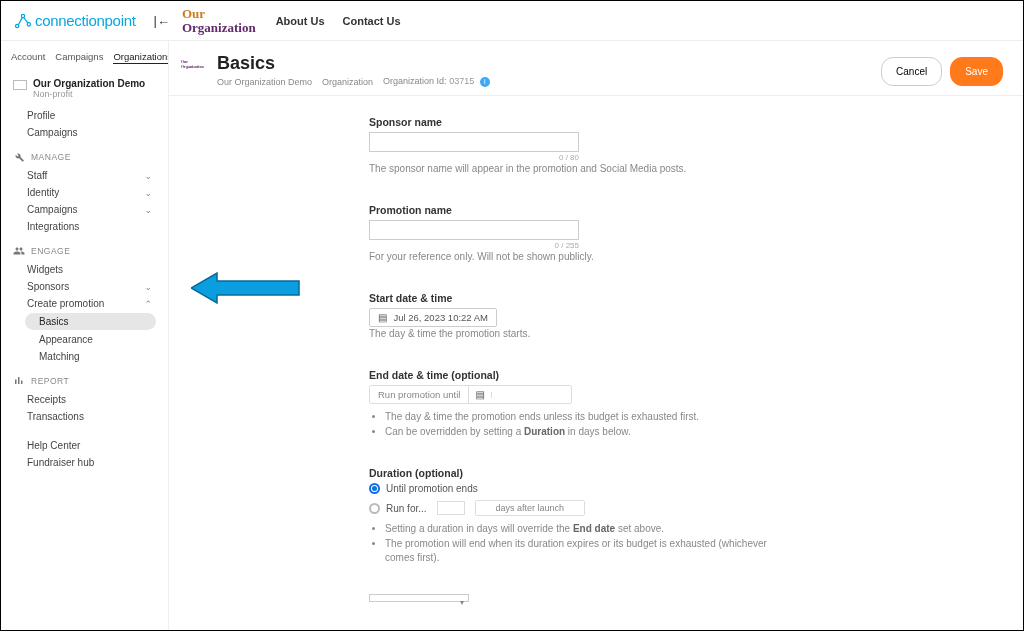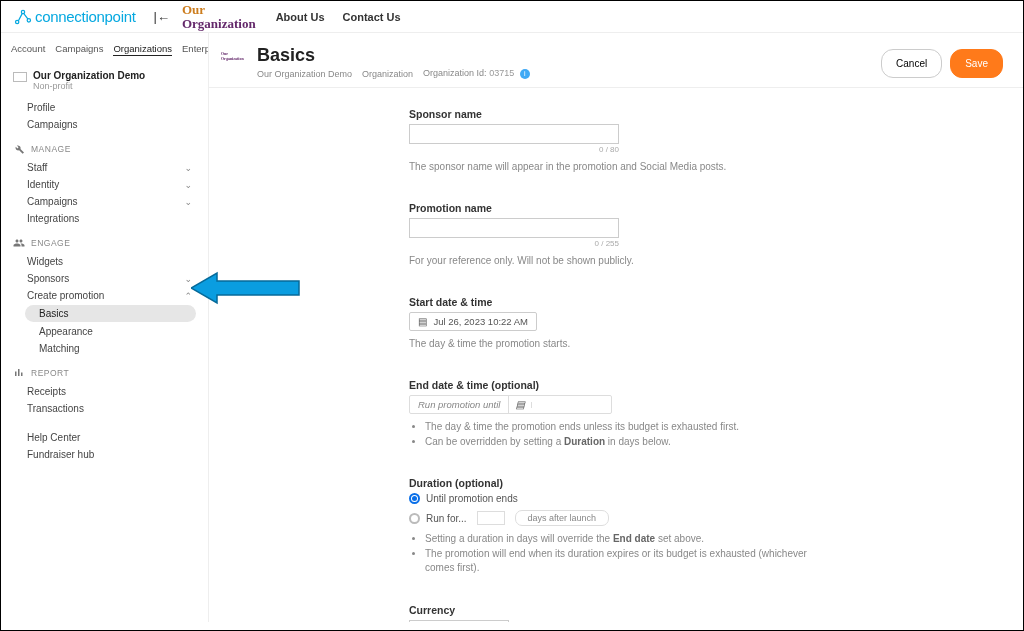--- a/index.html
+++ b/index.html
@@ -10,21 +10,21 @@
     background: #fff;
     width: 1024px;
     height: 631px;
     overflow: hidden;
     border: 1px solid #000;
     position: relative;
   }
 
   
   .topbar {
-    height: 32px;
+    height: 40px;
     display: flex;
     align-items: center;
     padding: 0 12px;
     border-bottom: 1px solid #eee;
   }
   .logo {
     display: flex;
     align-items: center;
     gap: 2px;
     font-size: 15px;
@@ -60,21 +60,21 @@
     gap: 18px;
     font-size: 11px;
     font-weight: 600;
     color: #333;
   }
   .header-nav span { cursor: pointer; }
 
   
   .layout { display: flex; height: calc(100% - 40px); }
   .sidebar {
-    width: 208px;
+    width: 168px;
     border-right: 1px solid #eee;
     padding: 10px 4px 10px 0;
     overflow-y: auto;
     font-size: 10px;
     color: #555;
   }
   .tabrow {
     display: flex;
     gap: 10px;
     padding: 0 4px 6px 10px;
@@ -197,21 +197,21 @@
   }
   .field-block { margin-bottom: 28px; max-width: 400px; }
   .field-label { font-size: 10.5px; font-weight: 700; color: #333; margin-bottom: 4px; }
   .text-input {
     width: 210px; height: 20px;
     border: 1px solid #ccc;
     font-size: 10px;
     padding: 2px 4px;
   }
   .counter { font-size: 8px; color: #aaa; text-align: right; width: 210px; margin-top: 1px; }
-  .help { font-size: 10px; color: #888; margin-top: 6px; line-height: 1.4; }
+  .help { font-size: 10px; color: #888; line-height: 1.4; }
 
   .date-pill {
     display: inline-flex;
     align-items: center;
     gap: 6px;
     border: 1px solid #ccc;
     border-radius: 2px;
     padding: 3px 8px;
     font-size: 9.5px;
     color: #555;
@@ -220,21 +220,20 @@
   .cal-icon { font-size: 10px; color: #555; }
 
   .inline-row {
     display: inline-flex;
     align-items: center;
     border: 1px solid #ddd;
     border-radius: 2px;
     overflow: hidden;
     font-size: 9.5px;
     color: #888;
-    font-style: italic;
   }
   .inline-row .seg { padding: 3px 8px; }
   .inline-row .seg + .seg { border-left: 1px solid #ddd; }
   .inline-row .cal-btn { padding: 3px 6px; cursor: pointer; }
   .inline-row .dateval { width: 80px; padding: 3px 6px; }
 
   ul.bullets { margin: 6px 0 0 6px; padding-left: 10px; }
   ul.bullets li { font-size: 10px; color: #888; line-height: 1.45; }
   .strong { font-weight: 700; color: #666; }
 
@@ -250,22 +249,22 @@
 
   .days-input {
     display: inline-block;
     border: 1px solid #ddd;
     width: 28px; height: 14px;
     margin: 0 4px;
   }
   .after-text {
     font-size: 9px; color: #888;
     border: 1px solid #ddd;
-    padding: 2px 12px;
-    border-radius: 7px;
+    padding: 2px 20px;
+    border-radius: 2px;
   }
 
   .select-box {
     border: 1px solid #ccc;
     font-size: 10px;
     padding: 3px 18px 3px 6px;
     color: #555;
     width: 100px;
     position: relative;
     cursor: pointer;
@@ -478,21 +477,20 @@
         </div>
         <ul class="bullets">
           <li>
             <span>Setting a duration in days will override the </span><span class="strong">End date</span><span> set above.</span>
           </li>
           <li>The promotion will end when its duration expires or its budget is exhausted (whichever comes first).</li>
         </ul>
       </div>
 
       <div class="field-block">
-        <div class="field-label">Currency</div>
         <div class="select-box">
           
         </div>
 
       </div>
 
     </div>
   </div>
 </div>
 

